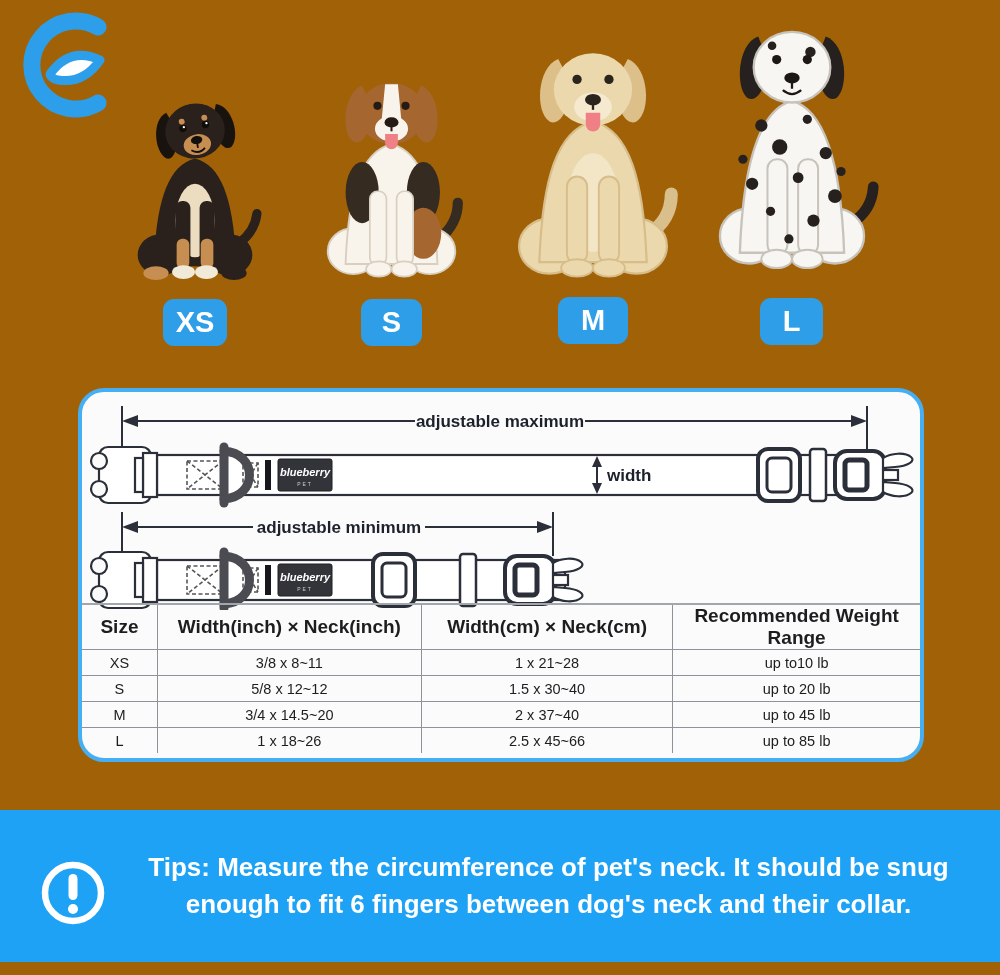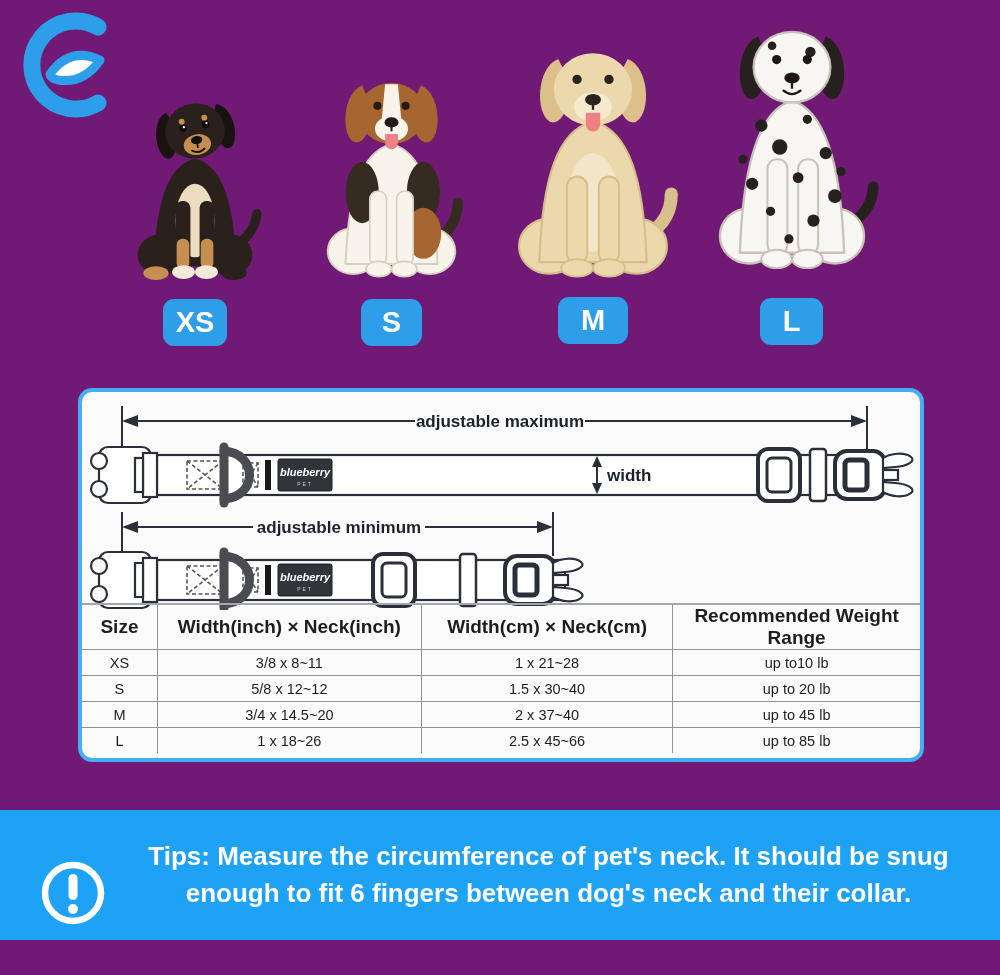--- a/index.html
+++ b/index.html
@@ -1,50 +1,50 @@
 <!DOCTYPE html>
 <html><head>
 <meta charset="utf-8">
 <style>
   html,body{margin:0;padding:0;background:#fff;}
-  .page{position:relative;width:1000px;height:975px;background:#701a75;overflow:hidden;
+  .page{position:relative;width:1000px;height:975px;background:#a16207;overflow:hidden;
         font-family:"Liberation Sans",sans-serif;}
 
   
   .logo{position:absolute;left:22px;top:10px;}
 
   
   .dog{position:absolute;}
   .badge{position:absolute;height:47px;border:none;border-radius:11px;background:#2e9ee9;
          color:#fff;font-weight:bold;font-size:29px;font-family:"Liberation Sans",sans-serif;
          display:flex;align-items:center;justify-content:center;cursor:pointer;}
   .badge-xs{left:163px;top:299px;width:64px;}
   .badge-s {left:361px;top:299px;width:61px;}
   .badge-m {left:558px;top:297px;width:70px;}
   .badge-l {left:760px;top:298px;width:63px;}
 
   
   .info-box{position:absolute;left:78px;top:388px;width:838px;height:366px;
-            border:4px solid #46aef3;border-radius:14px;background:#fbfbfb;overflow:hidden;}
+            border:4px solid #46aef3;border-radius:26px;background:#fbfbfb;overflow:hidden;}
   .diag1{position:absolute;left:3px;top:8px;}
   .diag2{position:absolute;left:3px;top:118px;}
 
   .table-section{position:absolute;left:0;right:0;top:211px;bottom:0;border-top:2px solid #a2a7ae;}
   .table-title{height:27px;line-height:27px;padding-left:14px;font-size:15px;font-weight:bold;
                color:#1d1d1f;border-bottom:1.5px solid #8d929b;}
   .size-table{width:100%;border-collapse:collapse;table-layout:fixed;color:#1d1d1f;}
   .size-table th{height:27px;font-size:19px;font-weight:bold;border:1.5px solid #8d929b;border-top:none;}
   .size-table td{height:25px;font-size:14.5px;text-align:center;border:1.5px solid #8d929b;}
   .size-table th:first-child,.size-table td:first-child{border-left:none;}
   .size-table th:last-child,.size-table td:last-child{border-right:none;}
   .size-table tr:last-child td{border-bottom:none;}
   .size-table th,.size-table td{text-align:center;padding:0;}
 
   
-  .tips-banner{position:absolute;left:0;top:810px;width:1000px;height:130px;background:#1ea2f5;}
+  .tips-banner{position:absolute;left:0;top:810px;width:1000px;height:152px;background:#1ea2f5;}
   .alert-icon{position:absolute;left:38px;top:47px;}
   .tips-text{position:absolute;left:105px;right:8px;top:0;height:100%;
              display:flex;flex-direction:column;justify-content:center;align-items:center;
              color:#ffffff;font-weight:bold;font-size:26px;line-height:37px;white-space:nowrap;}
 
   svg text{font-family:"Liberation Sans",sans-serif;}
 </style>
 </head>
 <body>
 

